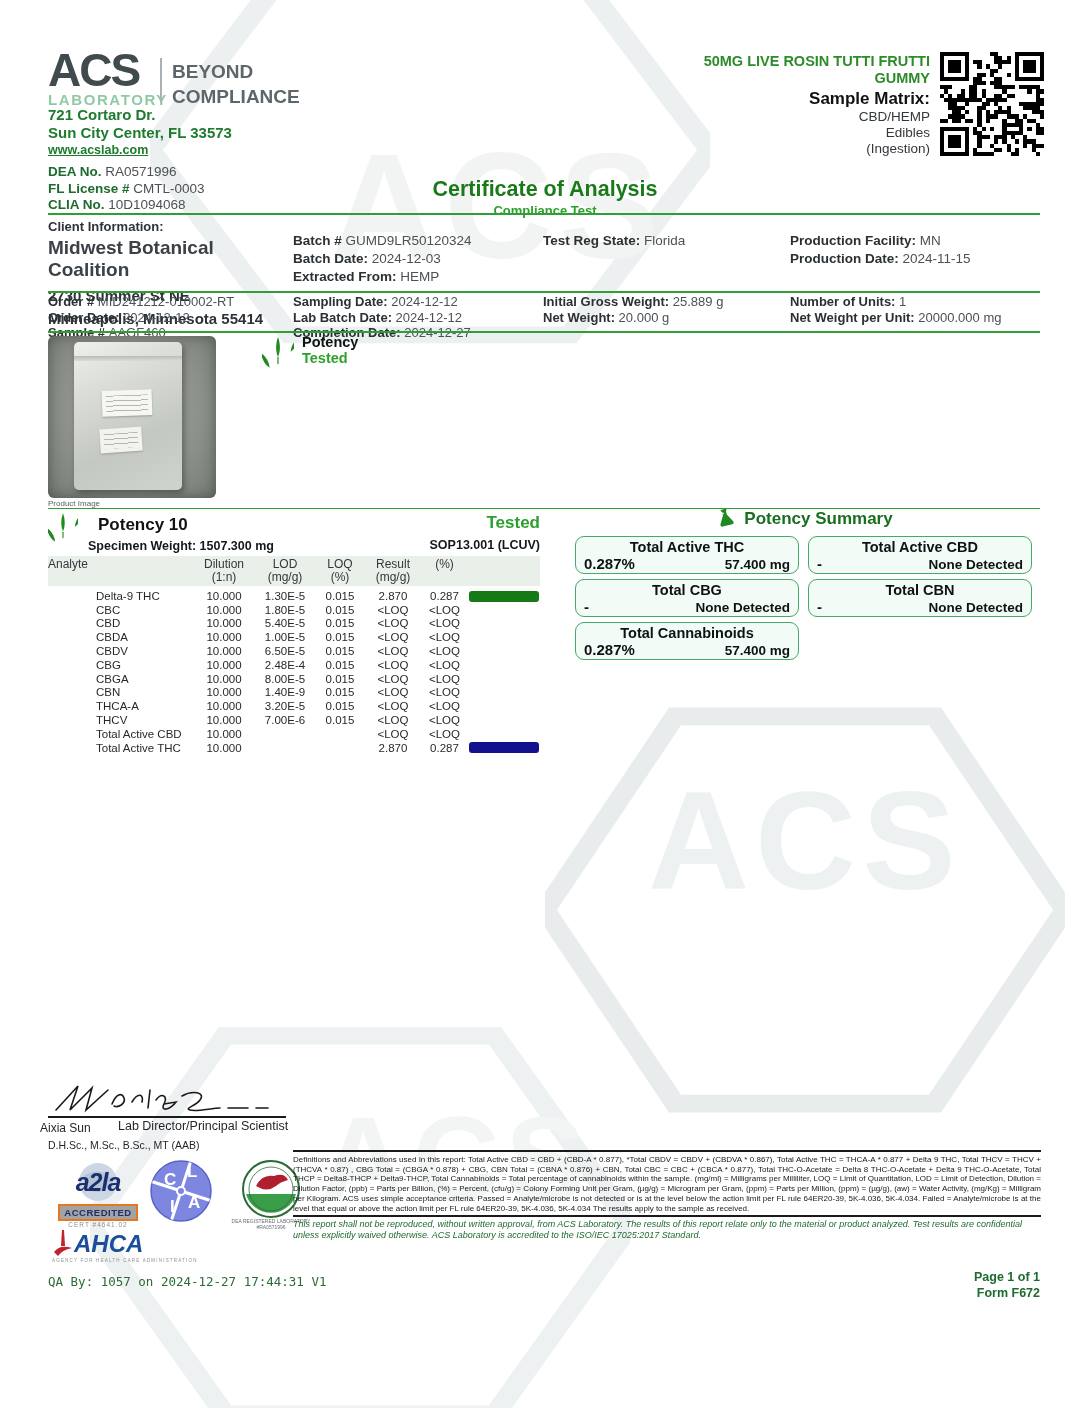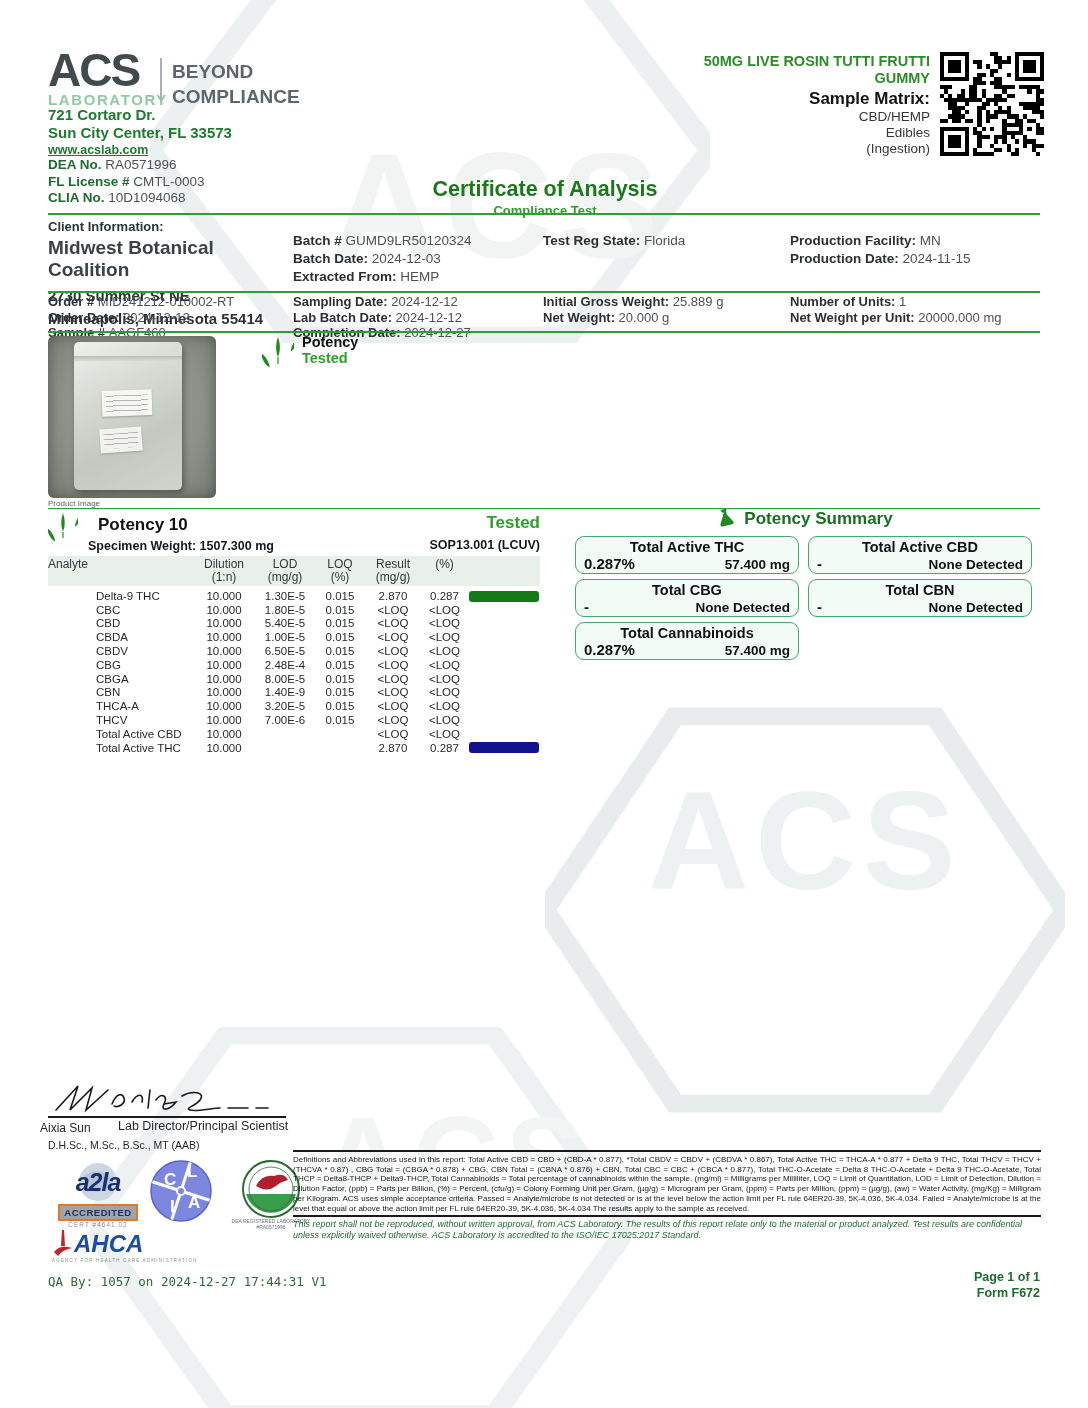--- a/index.html
+++ b/index.html
@@ -127,21 +127,21 @@
   <div class="abs tagline" style="left:172px;top:60px;">
     <div>BEYOND</div>
     <div>COMPLIANCE</div>
   </div>
 
   <div class="abs addr" style="left:48px;top:106px;">
     <div>721 Cortaro Dr.</div>
     <div>Sun City Center, FL 33573</div>
   </div>
   <div class="abs website" style="left:48px;top:143px;">www.acslab.com</div>
-  <div class="abs kvlist green cred" style="left:48px;top:157px;">
+  <div class="abs kvlist green cred" style="left:48px;top:164px;">
       <div class="kv"><span class="kl">DEA No.</span><span class="kvv">&nbsp;RA0571996</span></div>
       <div class="kv"><span class="kl">FL License #</span><span class="kvv">&nbsp;CMTL-0003</span></div>
       <div class="kv"><span class="kl">CLIA No.</span><span class="kvv">&nbsp;10D1094068</span></div>
     </div>
 
   <div class="abs" style="left:600px;top:53px;width:330px;">
     <div class="ptitle">
       <div>50MG LIVE ROSIN TUTTI FRUTTI</div>
       <div>GUMMY</div>
     </div>

